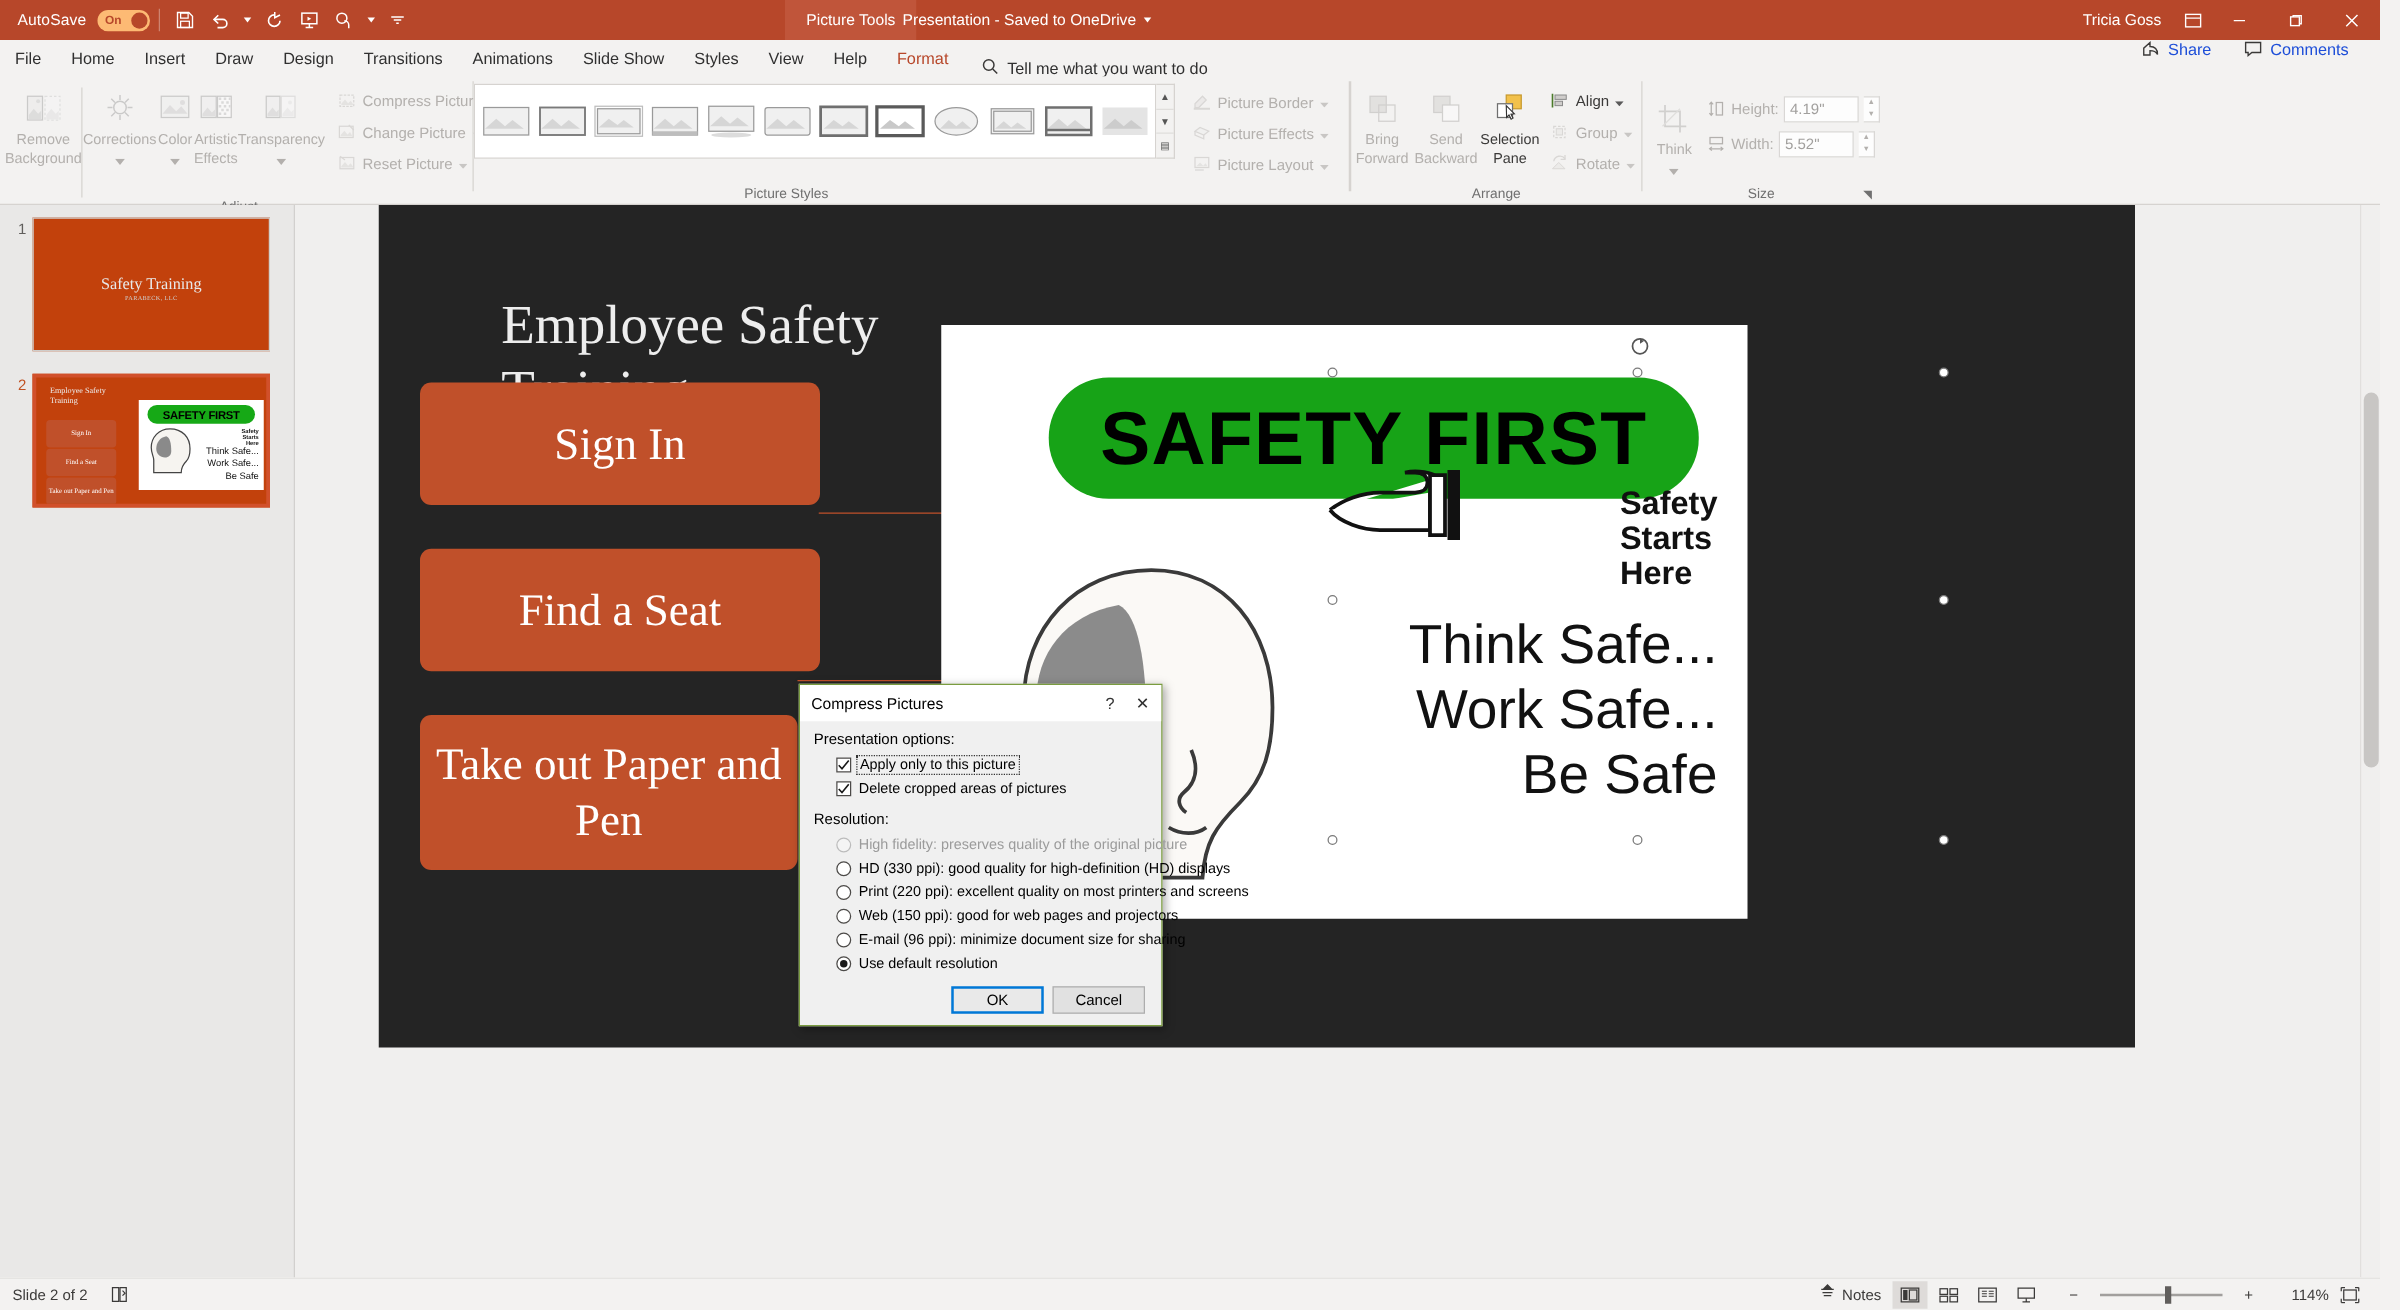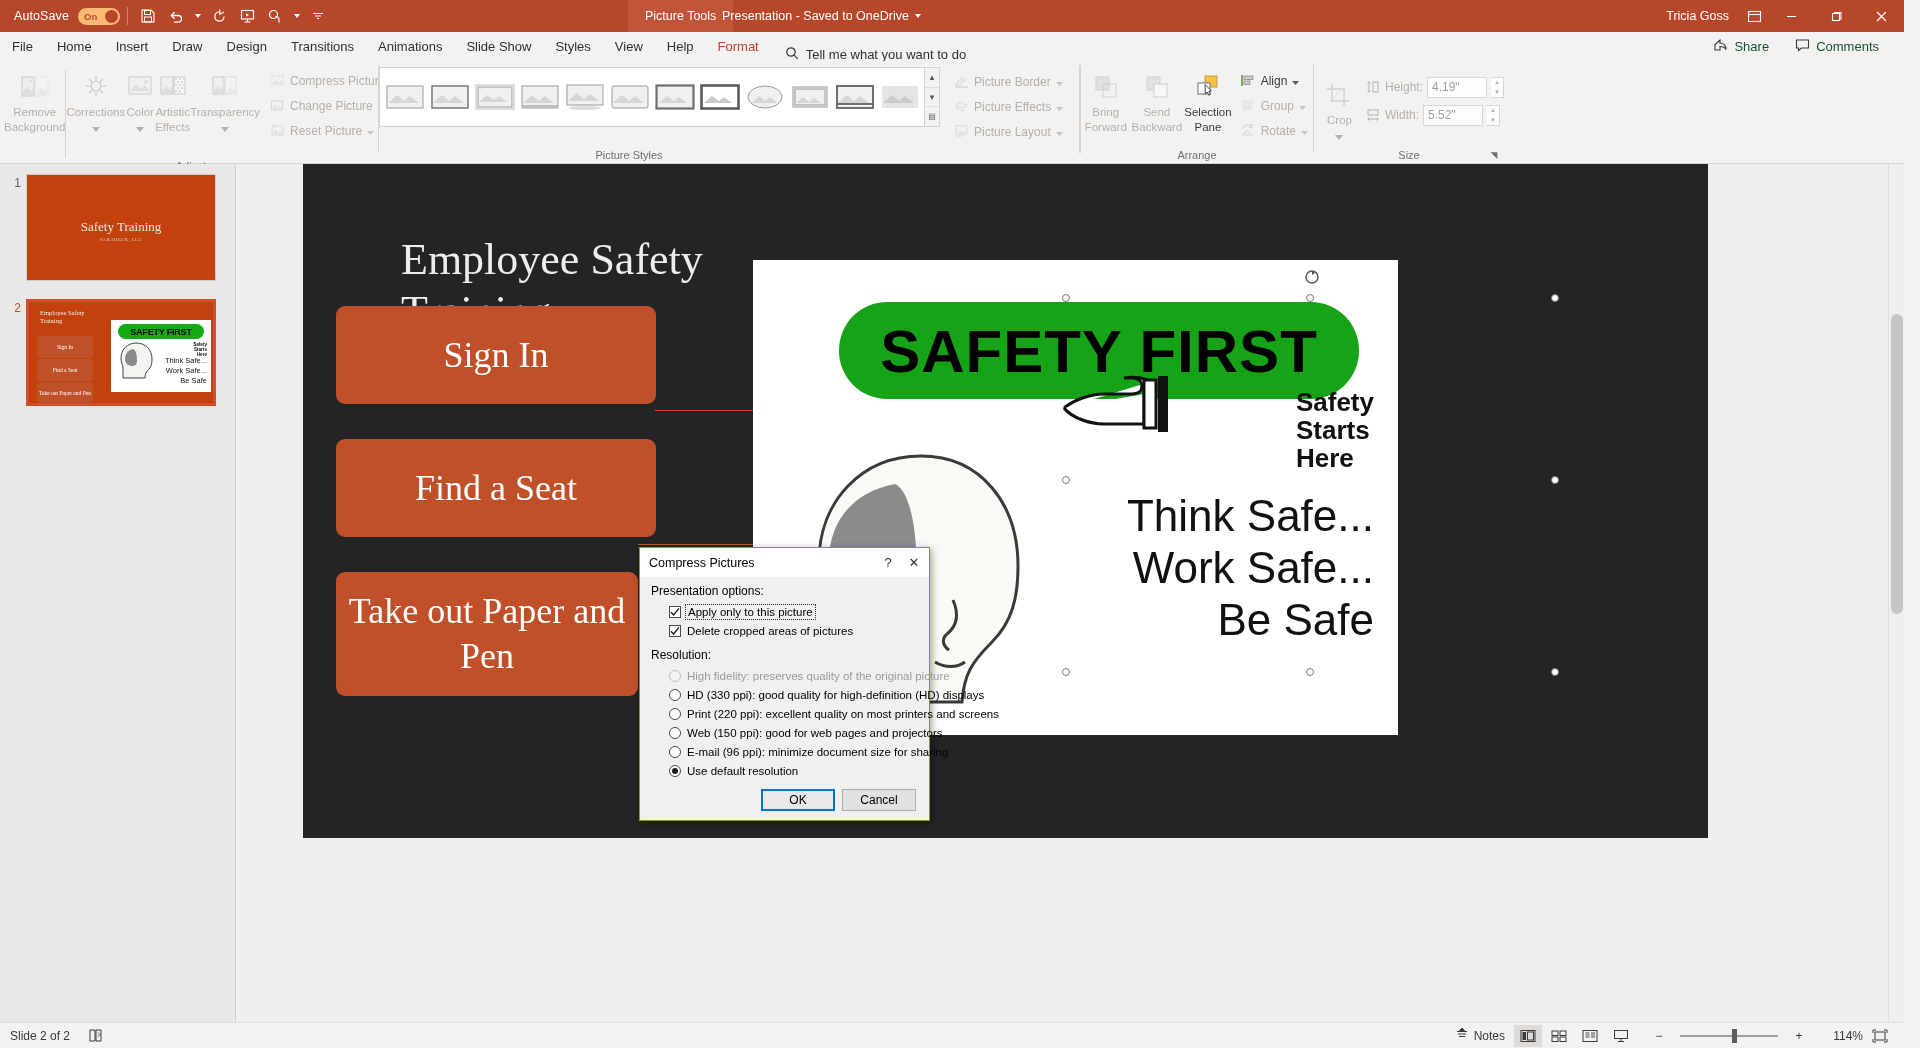--- a/index.html
+++ b/index.html
@@ -68,22 +68,22 @@
   .tab {
     display: flex; align-items: center; padding: 0 12px; font-size: 13px; color: #303030;
     cursor: pointer; white-space: nowrap;
   }
   .tab.file { color: #303030; }
   .tab.active { color: #b7472a; }
   .tellme { display: flex; align-items: center; gap: 7px; padding: 16px 10px 0 14px; cursor: pointer; }
   .tellme-text { font-size: 13px; color: #303030; }
   .tabbar-right { margin-left: auto; display: flex; align-items: stretch; padding-right: 12px; }
   .share-btn, .comments-btn {
-    display: flex; align-items: center; gap: 6px; padding: 0 13px; font-size: 13px;
-    color: #14532d; cursor: pointer;
+    display: flex; align-items: flex-start; gap: 6px; padding: 0 13px; font-size: 13px;
+    color: #1d4ed8; cursor: pointer;
   }
 
   
   .ribbon {
     height: 103px; background: #f3f2f1; border-bottom: 1px solid #d6d3d0;
     flex: 0 0 103px; display: flex; position: relative; padding-left: 4px;
   }
   .rgroup { display: flex; flex-direction: column; position: relative; height: 100%; }
   .rgroup-body { flex: 1; display: flex; align-items: flex-start; padding-top: 5px; }
   .rgroup-label {
@@ -766,21 +766,21 @@
     <div class="rgroup" style="width:190px">
       <div class="rgroup-body">
         <div class="big-btn disabled" style="width:52px;margin-top:8px">
           <span class="ico">
             <svg width="28" height="26" viewBox="0 0 28 26">
               <path d="M7 2v17h17" fill="none" stroke="#a9a7a5" stroke-width="1.4"></path>
               <path d="M2 7h17v17" fill="none" stroke="#a9a7a5" stroke-width="1.4"></path>
               <path d="M5 19 19 5" stroke="#c8c6c4" stroke-width="1"></path>
             </svg>
           </span>
-          <span class="lbl">Crop</span>
+          <span class="lbl">Think</span>
           <span class="mini-caret"><svg width="8" height="5" viewBox="0 0 8 5">
                 <path d="M0 0h8L4 5z" fill="#b3b0ad"></path>
               </svg></span>
         </div>
         <div style="display:flex;flex-direction:column;gap:6px;padding-top:10px">
           <div class="size-field">
             <span class="sico">
               <svg width="14" height="14" viewBox="0 0 14 14">
                   <path d="M3 2v10M1.5 3.5 3 1.7l1.5 1.8M1.5 10.5 3 12.3l1.5-1.8" fill="none" stroke="#b3b0ad" stroke-width="1"></path>
                   <rect x="7" y="2" width="5" height="10" fill="none" stroke="#b3b0ad" stroke-width="1"></rect>

